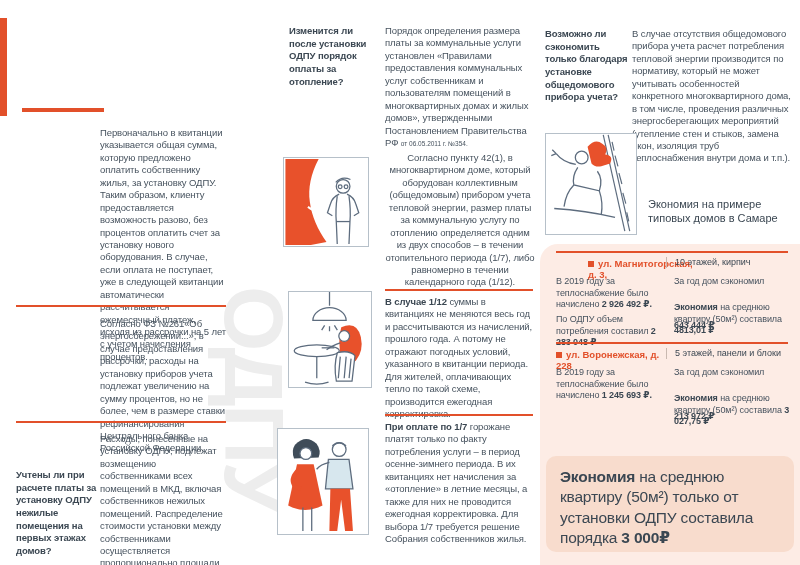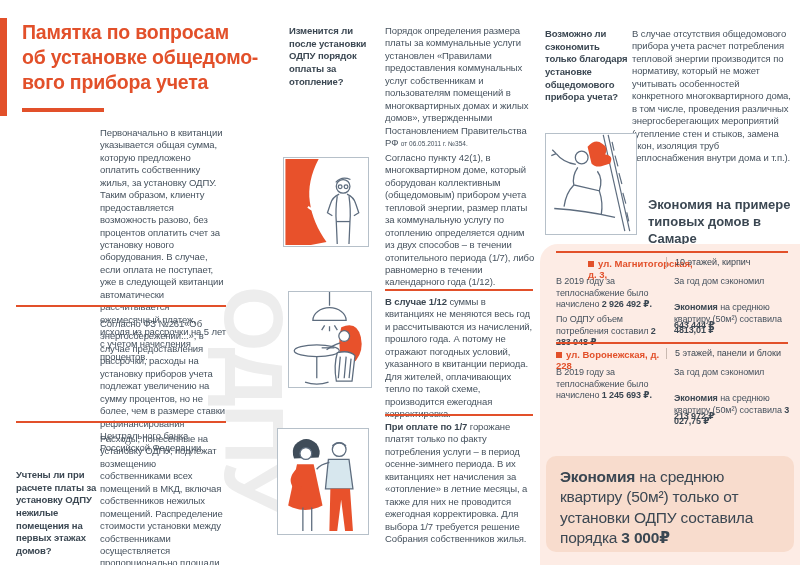--- a/index.html
+++ b/index.html
@@ -30,21 +30,21 @@
   .illus-box{
     position:absolute;background:#fff;border:1px solid #b6c0c9;box-sizing:border-box;
   }
   .illus-box svg{display:block;width:100%;height:100%;}
   .pink-panel{
     position:absolute;left:540px;top:244px;width:260px;height:321px;
     background:#fdece5;border-top-left-radius:18px;
   }
   .examples-title{
     position:absolute;left:648px;top:197px;width:152px;
-    font-size:13px;font-weight:bold;color:#3b4752;line-height:1.3;white-space:pre-line;
+    font-size:11px;font-weight:normal;color:#3b4752;line-height:1.3;white-space:pre-line;
   }
   .card-rule{position:absolute;height:2px;background:#e2502a;width:232px;left:556px;}
   .addr{
     position:absolute;font-size:9.5px;font-weight:bold;color:#e2502a;line-height:1.2;width:112px;
   }
   .addr .bullet{
     display:inline-block;width:6px;height:6px;background:#e2502a;margin-right:4px;
   }
   .bld{
     position:absolute;font-size:9px;color:#3b4752;border-left:1px solid #c9b9b0;
@@ -61,23 +61,20 @@
   .summary-text b{font-weight:bold;}
 </style>
 </head>
 <body>
 
 <div class="page">
 
   <div class="watermark">ОДПУ</div>
 
   <div class="accent-bar"></div>
-  <div class="title">Памятка по вопросам
-об установке общедомо-
-вого прибора учета</div>
   <div class="title-underline"></div>
 
   <div class="abs a" style="left:100px;top:127px;width:128px;">Первоначально в квитанции указывается общая сумма, которую предложено оплатить собственнику жилья, за установку ОДПУ. Таким образом, клиенту предоставляется возможность разово, без процентов оплатить счет за установку нового оборудования. В случае, если оплата не поступает, уже в следующей квитанции автоматически рассчитывается ежемесячный платеж, исходя из рассрочки на 5 лет с учетом начисления процентов.</div>
 
   <div class="hr" style="left:16px;top:305px;width:210px;"></div>
 
   <div class="abs a" style="left:100px;top:318px;width:128px;">Согласно ФЗ №261«Об энергосбережении...», в случае предоставления рассрочки, расходы на установку приборов учета подлежат увеличению на сумму процентов, но не более, чем в размере ставки рефинансирования Центрального банка Российской Федерации.</div>
 
   <div class="hr" style="left:16px;top:421px;width:210px;"></div>
 
@@ -138,21 +135,21 @@
       <path d="M51,31 h21 l4,30 h-28 z" fill="#d7e7ee" stroke="#5d6c7e" stroke-width="1.3"></path>
       <path d="M52,34 q-9,2 -13,7" stroke="#5d6c7e" stroke-width="1.3" fill="none"></path>
       <path d="M53,61 h20 l3,43 h-8 l-4,-32 -4,32 h-8 z" fill="#e8512b"></path>
     </svg>
   </div>
 
   <div class="abs a" style="left:385px;top:25px;width:150px;">
     <span>Порядок определения размера платы за коммунальные услуги установлен «Правилами предоставления коммунальных услуг собственникам и пользователям помещений в многоквартирных домах и жилых домов», утвержденными Постановлением Правительства РФ</span>
     <span class="tiny">от 06.05.2011 г. №354.</span>
   </div>
-  <div class="abs a" style="left:385px;top:152px;width:150px;">Согласно пункту 42(1), в многоквартирном доме, который оборудован коллективным (общедомовым) прибором учета тепловой энергии, размер платы за коммунальную услугу по отоплению определяется одним из двух способов – в течении отопительного периода (1/7), либо равномерно в течении календарного года (1/12).</div>
+  <div class="abs a" style="left:385px;top:152px;width:150px;text-align:center;">Согласно пункту 42(1), в многоквартирном доме, который оборудован коллективным (общедомовым) прибором учета тепловой энергии, размер платы за коммунальную услугу по отоплению определяется одним из двух способов – в течении отопительного периода (1/7), либо равномерно в течении календарного года (1/12).</div>
 
   <div class="hr" style="left:385px;top:289px;width:148px;"></div>
 
   <div class="abs a" style="left:385px;top:296px;width:150px;">
     <b>В случае 1/12</b><span> суммы в квитанциях не меняются весь год и рассчитываются из начислений, прошлого года. А потому не отражают погодных условий, указанного в квитанции периода. Для жителей, оплачивающих тепло по такой схеме, производится ежегодная корректировка.</span>
   </div>
 
   <div class="hr" style="left:385px;top:414px;width:148px;"></div>
 
   <div class="abs a" style="left:385px;top:421px;width:150px;">

